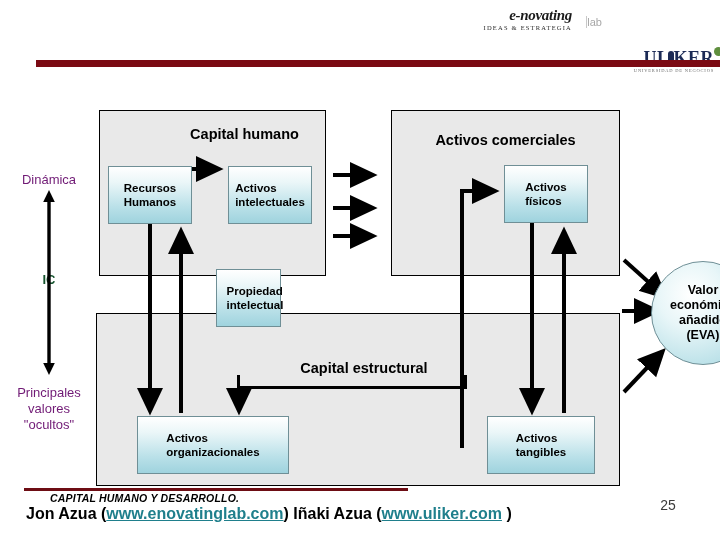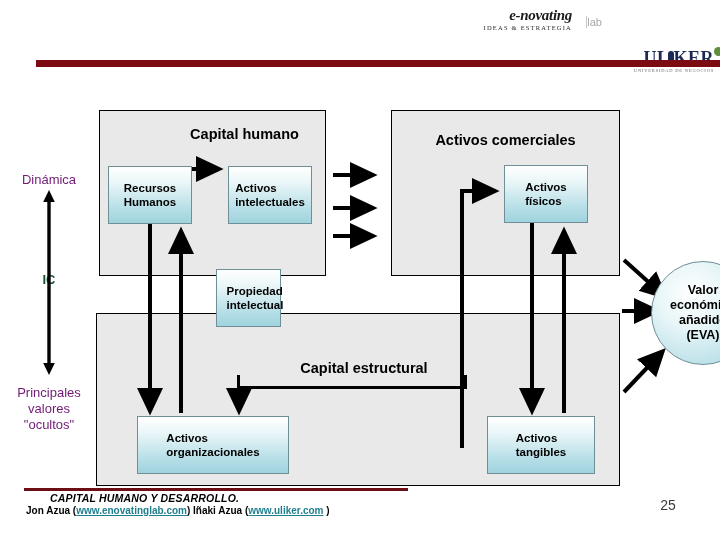--- a/index.html
+++ b/index.html
@@ -224,21 +224,21 @@
     letter-spacing: 0.2px;
     color: #000;
     white-space: nowrap;
     margin-left: 24px;
   }
   #footer-credits {
     position: absolute;
     left: 26px; top: 505px;
     font-family: "Liberation Sans", sans-serif;
     font-weight: bold;
-    font-size: 10px;
+    font-size: 16px;
     color: #000;
     white-space: nowrap;
   }
   #footer-credits .link {
     color: #1f7f8c;
     text-decoration: underline;
   }
   #page-number {
     position: absolute;
     left: 650px; top: 497px;

